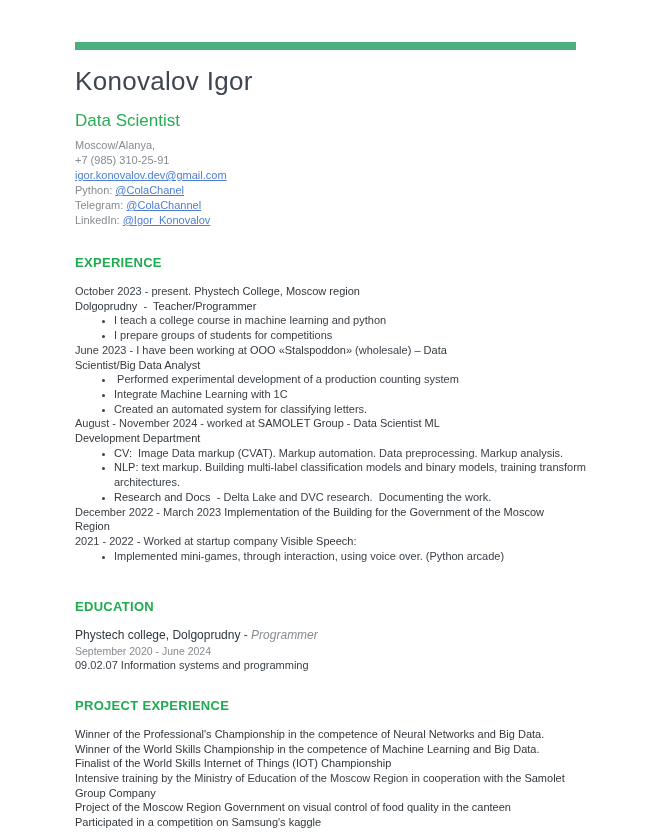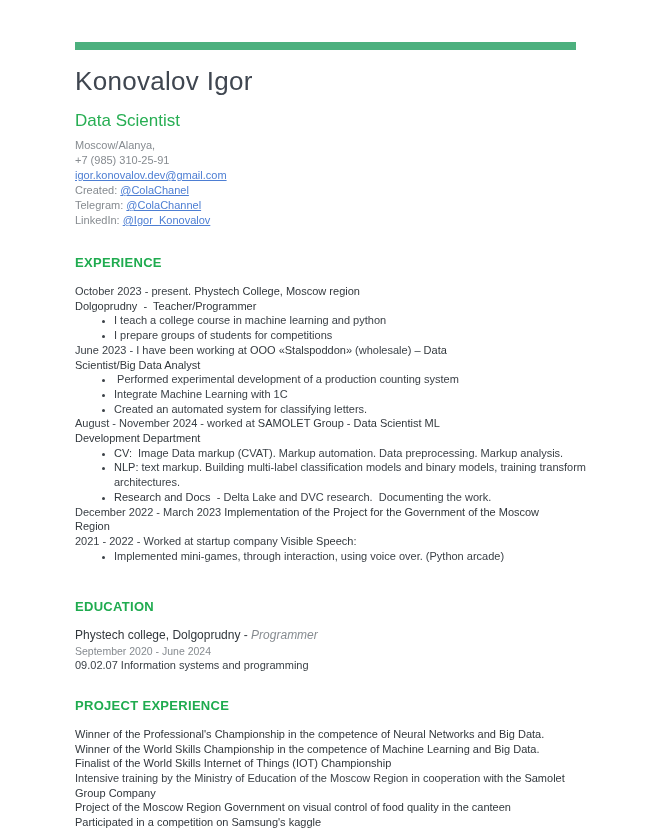--- a/index.html
+++ b/index.html
@@ -61,21 +61,21 @@
 
   <div class="top-bar"></div>
 
   <h1 class="name">Konovalov Igor</h1>
   <h2 class="role">Data Scientist</h2>
 
   <div class="contact">
     <div class="contact-line rich"><span class="gray">Moscow/Alanya,</span></div>
     <div class="contact-line rich"><span class="gray">+7 (985) 310-25-91</span></div>
     <div class="contact-line rich"><a class="link" href="#">igor.konovalov.dev@gmail.com</a></div>
-    <div class="contact-line rich"><span class="gray">Created: </span><a class="link" href="#">@ColaChanel</a></div>
+    <div class="contact-line rich"><span class="gray">Python: </span><a class="link" href="#">@ColaChanel</a></div>
     <div class="contact-line rich"><span class="gray">Telegram: </span><a class="link" href="#">@ColaChannel</a></div>
     <div class="contact-line rich"><span class="gray">LinkedIn: </span><a class="link" href="#">@Igor_Konovalov</a></div>
   </div>
 
   <section class="sec-experience">
     <h3 class="sec-heading">EXPERIENCE</h3>
 
     <div>
       <div class="body-line rich"><span>October 2023 - present. </span><span class="b">Phystech College, Moscow region</span><br><span class="b">Dolgoprudny  -  Teacher/Programmer</span></div>
       <ul class="bullets">
@@ -96,21 +96,21 @@
     <div>
       <div class="body-line rich"><span>August - November 2024 - worked at </span><span class="b">SAMOLET Group</span><span> - </span><span class="b">Data Scientist ML</span><br><span class="b">Development Department</span></div>
       <ul class="bullets">
         <li class="rich"><span class="b">CV</span><span>:  Image Data markup (CVAT). Markup automation. Data preprocessing. Markup analysis.</span></li>
         <li class="rich"><span class="b">NLP:</span><span> text markup. Building multi-label classification models and binary models, training transform architectures.</span></li>
         <li class="rich"><span class="b">Research and Docs</span><span>  - Delta Lake and DVC research.  Documenting the work.</span></li>
       </ul>
     </div>
 
     <div>
-      <div class="body-line rich"><span>December 2022 - March 2023 </span><span class="b">Implementation of the Project for the Government of the Moscow</span><br><span class="b">Region</span></div>
+      <div class="body-line rich"><span>December 2022 - March 2023 </span><span class="b">Implementation of the Building for the Government of the Moscow</span><br><span class="b">Region</span></div>
     </div>
 
     <div>
       <div class="body-line rich"><span>2021 - 2022 - Worked at startup company </span><span class="b">Visible Speech</span><span>:</span></div>
       <ul class="bullets">
         <li class="rich"><span>Implemented mini-games, through interaction, using voice over. (Python arcade)</span></li>
       </ul>
     </div>
   </section>
 

